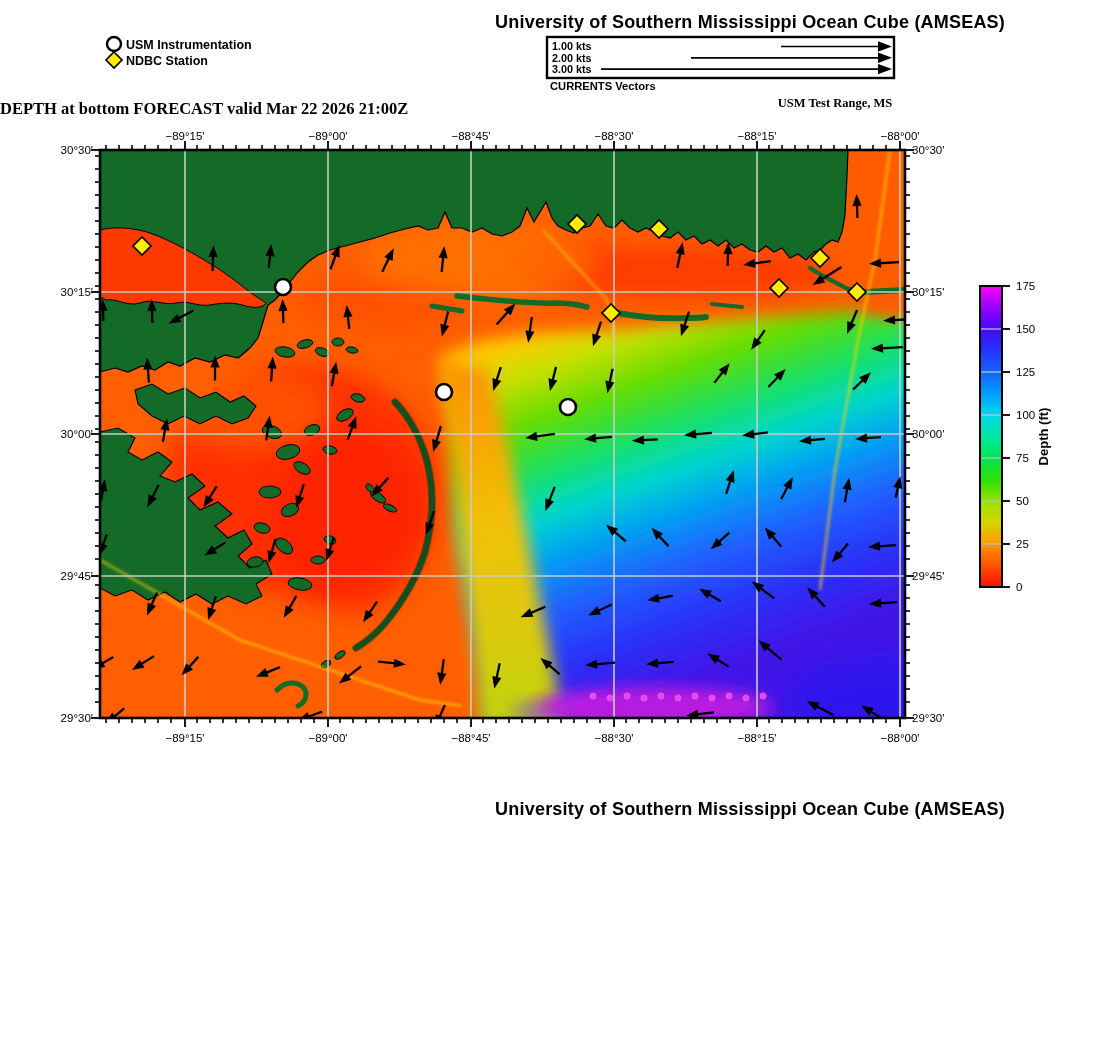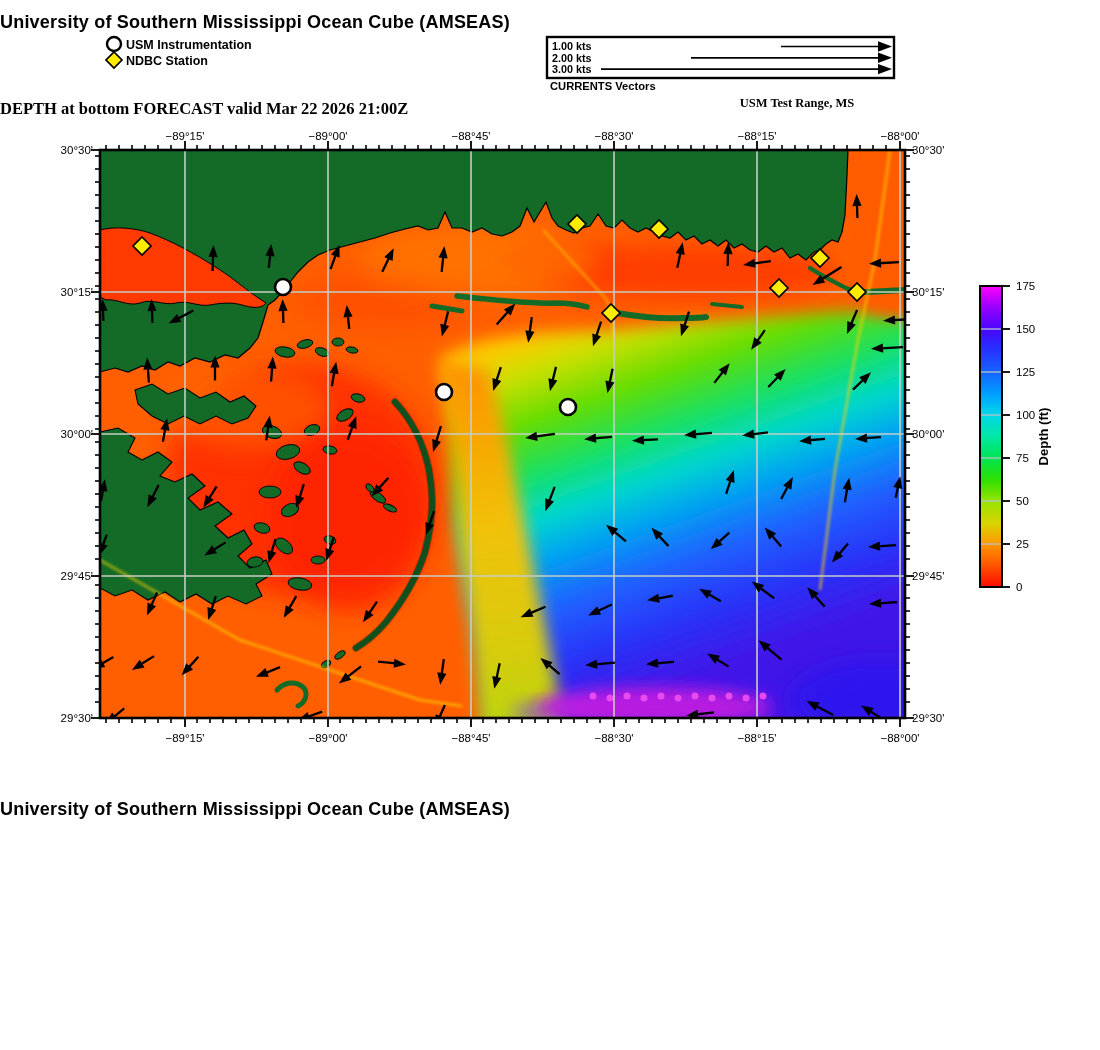--- a/index.html
+++ b/index.html
@@ -1,24 +1,24 @@
 <!DOCTYPE html>
 <html><head>
 <meta charset="utf-8">
 <style>
   html,body{margin:0;padding:0;background:#ffffff;}
   .stage{position:relative;width:1100px;height:1050px;background:#fff;overflow:hidden;
          font-family:"Liberation Sans",sans-serif;color:#000;}
-  .title-top,.title-bottom{position:absolute;left:0;width:1005px;text-align:left;
+  .title-top,.title-bottom{position:absolute;left:0;width:1005px;text-align:right;
          font-weight:bold;font-size:18px;letter-spacing:0.2px;}
   .title-top{top:12px;}
   .title-bottom{top:799px;}
   .forecast-title{position:absolute;left:0;top:99px;width:1005px;
          font-family:"Liberation Serif",serif;font-weight:bold;font-size:16.5px;}
-  .range-label{position:absolute;left:717px;top:96px;width:160px;text-align:center;
+  .range-label{position:absolute;left:755px;top:96px;width:160px;text-align:center;
          font-family:"Liberation Serif",serif;font-weight:bold;font-size:12.5px;}
   svg text{font-family:"Liberation Sans",sans-serif;}
 </style>
 </head>
 <body>
 
 <div class="stage">
 
   <div class="title-top">University of Southern Mississippi Ocean Cube (AMSEAS)</div>
   <div class="forecast-title">DEPTH at bottom FORECAST valid Mar 22 2026 21:00Z</div>

